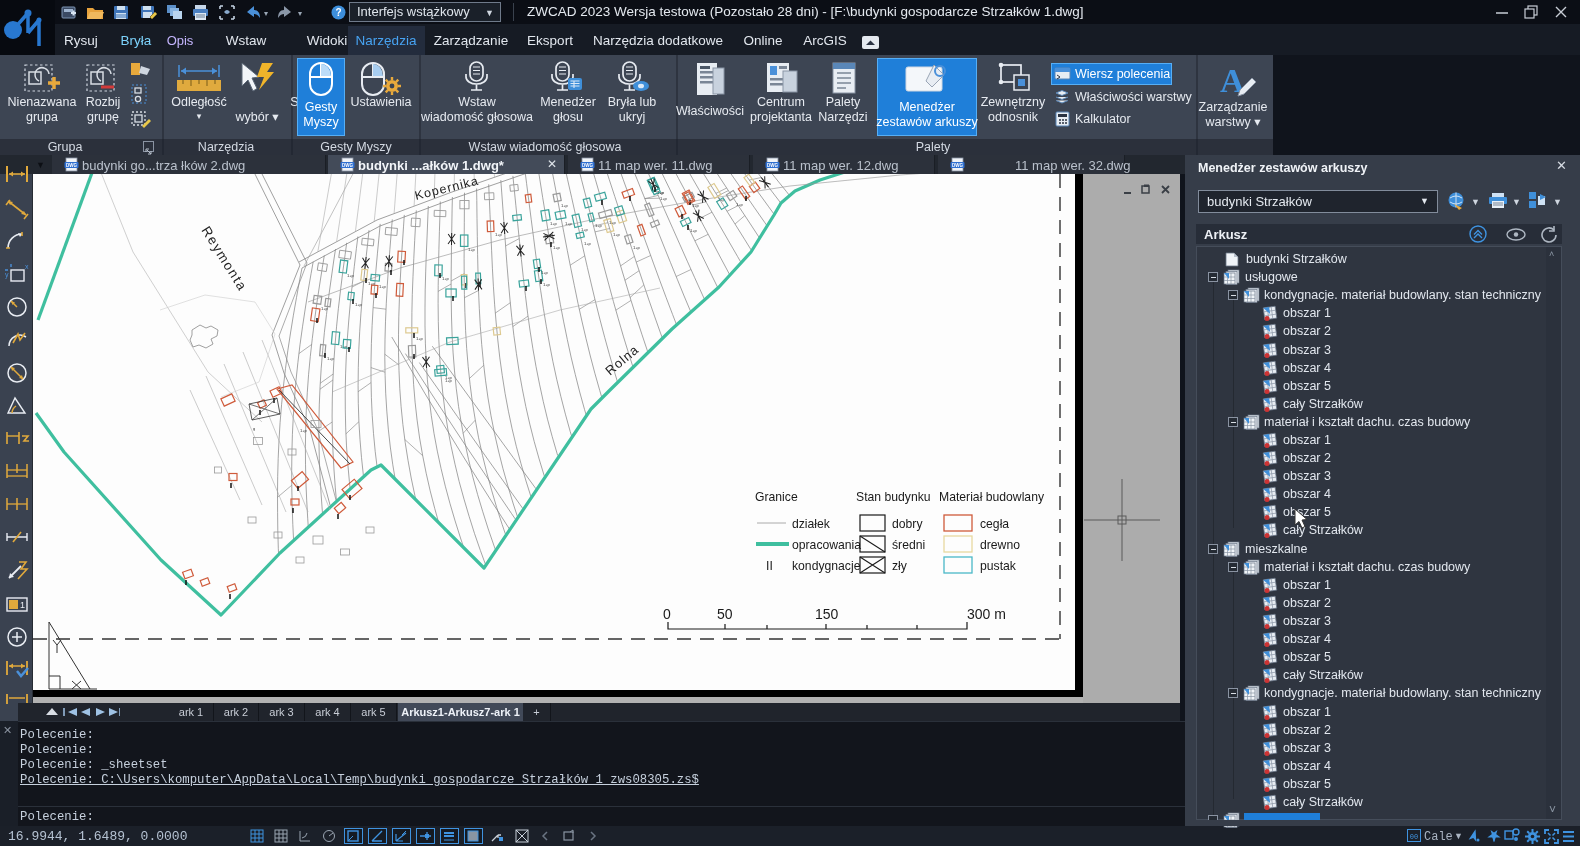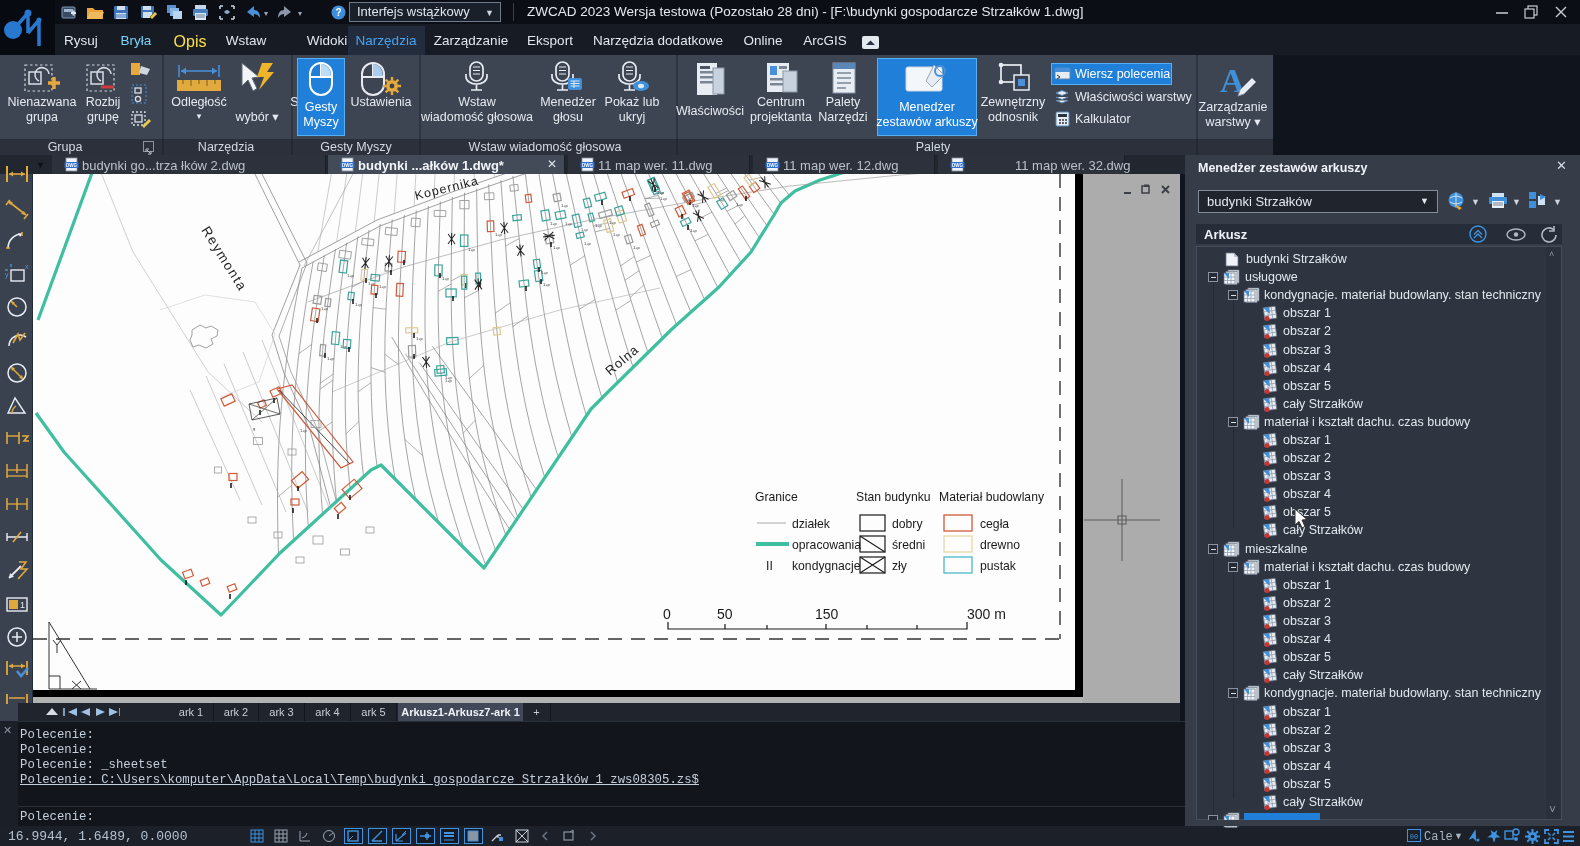--- a/index.html
+++ b/index.html
@@ -65,21 +65,21 @@
 <div class="abs" style="left:527px;top:4px;width:950px;height:16px;color:#e4e9ef;font-size:13.5px;white-space:nowrap;">ZWCAD 2023 Wersja testowa (Pozostało 28 dni) - [F:\budynki gospodarcze Strzałków 1.dwg]</div>
 <svg class="abs" style="left:1488px;top:2px;" width="92" height="20">
     <path d="M8 11 h12" stroke="#c9ced6" stroke-width="1.5"></path>
     <rect x="40" y="4" width="9" height="9" fill="none" stroke="#c9ced6" stroke-width="1.2"></rect>
     <rect x="37" y="7" width="9" height="9" fill="#0b0e15" stroke="#c9ced6" stroke-width="1.2"></rect>
     <path d="M68 5 l10 10 M78 5 l-10 10" stroke="#c9ced6" stroke-width="1.4"></path>
   </svg>
 <div class="abs" style="left:0;top:24px;width:1580px;height:31px;background:#161b24;"></div>
 <div class="abs" style="left:1px;top:33px;width:160px;height:16px;color:#e2e7ee;font-size:13.5px;text-align:center;">Rysuj</div>
 <div class="abs" style="left:56px;top:33px;width:160px;height:16px;color:#7dd3fc;font-size:13.5px;text-align:center;">Bryła</div>
-<div class="abs" style="left:110px;top:33px;width:160px;height:16px;color:#fde047;font-size:16px;text-align:center;">Opis</div>
+<div class="abs" style="left:100px;top:33px;width:160px;height:16px;color:#c4b5fd;font-size:13px;text-align:center;">Opis</div>
 <div class="abs" style="left:166px;top:33px;width:160px;height:16px;color:#e2e7ee;font-size:13.5px;text-align:center;">Wstaw</div>
 <div class="abs" style="left:247px;top:33px;width:160px;height:16px;color:#e2e7ee;font-size:13.5px;text-align:center;">Widoki</div>
 <div class="abs" style="left:348px;top:26px;width:77px;height:29px;background:#232c3d;"></div>
 <div class="abs" style="left:306px;top:33px;width:160px;height:16px;color:#47a3f2;font-size:13.5px;text-align:center;">Narzędzia</div>
 <div class="abs" style="left:391px;top:33px;width:160px;height:16px;color:#e2e7ee;font-size:13.5px;text-align:center;">Zarządzanie</div>
 <div class="abs" style="left:470px;top:33px;width:160px;height:16px;color:#e2e7ee;font-size:13.5px;text-align:center;">Eksport</div>
 <div class="abs" style="left:578px;top:33px;width:160px;height:16px;color:#e2e7ee;font-size:13.5px;text-align:center;">Narzędzia dodatkowe</div>
 <div class="abs" style="left:683px;top:33px;width:160px;height:16px;color:#e2e7ee;font-size:13.5px;text-align:center;">Online</div>
 <div class="abs" style="left:745px;top:33px;width:160px;height:16px;color:#e2e7ee;font-size:13.5px;text-align:center;">ArcGIS</div>
 <svg class="abs" style="left:862px;top:36px;" width="18" height="14">
@@ -204,21 +204,21 @@
   </div>
 <svg class="abs" style="left:608px;top:60px;" width="44" height="35">
     <rect x="15" y="2" width="13" height="19" rx="6.5" fill="none" stroke="#e8ecf2" stroke-width="1.7"></rect>
     <path d="M18 7 h7 M18 10.5 h7 M18 14 h7" stroke="#e8ecf2" stroke-width="1.1"></path>
     <path d="M11 14 v3 a10.5 7 0 0 0 21 0 v-3" fill="none" stroke="#e8ecf2" stroke-width="1.7"></path>
     <path d="M21.5 24.5 v5 M16 30 h11" stroke="#e8ecf2" stroke-width="1.7"></path>
     <ellipse cx="33" cy="26" rx="8" ry="5" fill="#3f8fd9"></ellipse>
     <ellipse cx="33" cy="26" rx="3" ry="2.3" fill="#dceaf8"></ellipse>
   </svg>
 <div class="abs" style="left:562px;top:95px;width:140px;color:#e6eaf0;font-size:12.5px;text-align:center;">
-    <div style="line-height:14.5px;">Pokaż lub</div>
+    <div style="line-height:14.5px;">Bryła lub</div>
     <div style="line-height:14.5px;">ukryj</div>
   </div>
 <svg class="abs" style="left:692px;top:61px;" width="38" height="40">
     <rect x="5" y="2" width="20" height="32" fill="#e8edf3"></rect>
     <rect x="8" y="5" width="10" height="3" fill="#4a5666"></rect>
     <rect x="8" y="10" width="14" height="2.5" fill="#7a8696"></rect>
     <rect x="8" y="15" width="14" height="2.5" fill="#7a8696"></rect>
     <rect x="8" y="20" width="14" height="2.5" fill="#7a8696"></rect>
     <rect x="21" y="7" width="11" height="26" fill="#c8d2de" stroke="#8a95a5"></rect>
   </svg>

